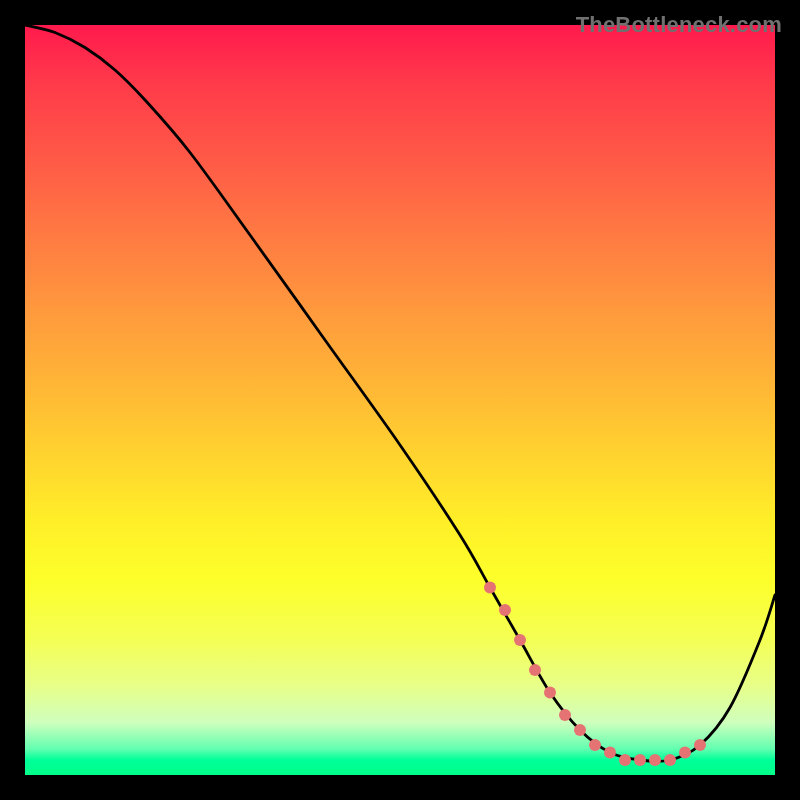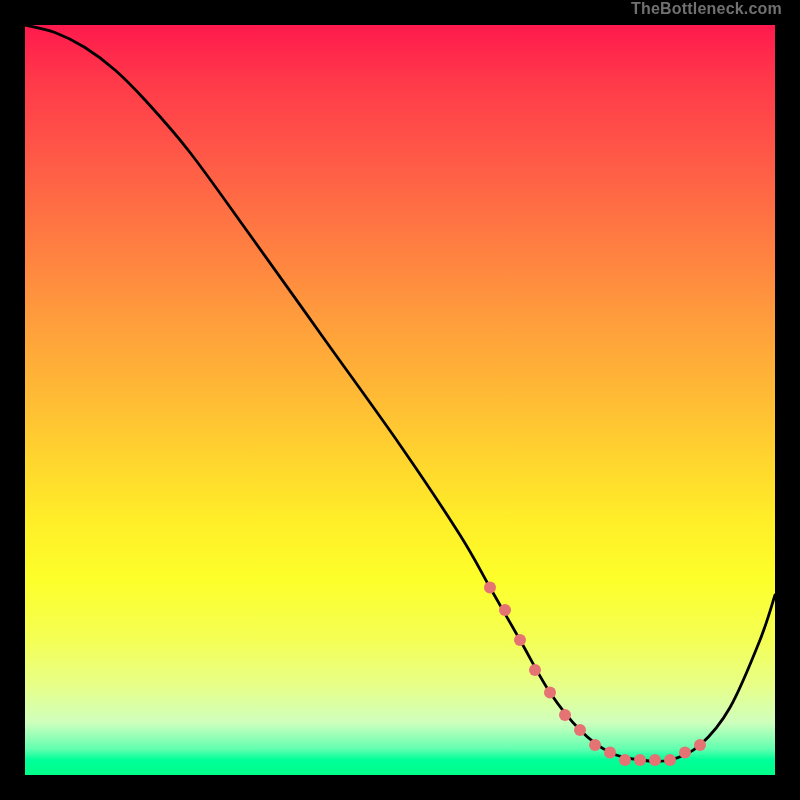--- a/index.html
+++ b/index.html
@@ -44,23 +44,23 @@
   }
   svg.curve {
     position: absolute;
     left: 0;
     top: 0;
     width: 750px;
     height: 750px;
   }
   .watermark {
     position: absolute;
-    top: 0;
+    top: 12px;
     right: 18px;
-    font-size: 16px;
+    font-size: 22px;
     font-weight: 600;
     color: #707070;
     letter-spacing: 0.2px;
     user-select: none;
   }
 </style>
 </head>
 <body>
 
 <div class="chart-wrap">

